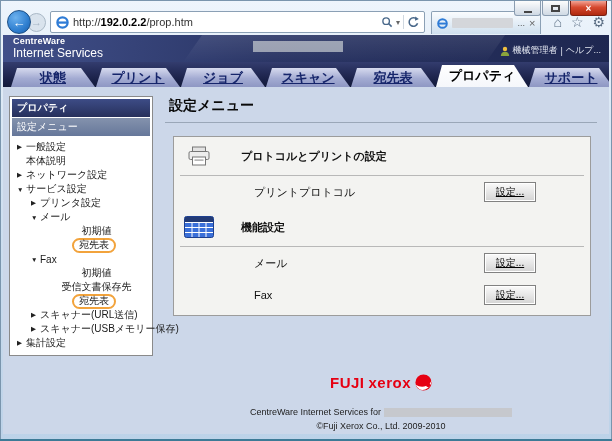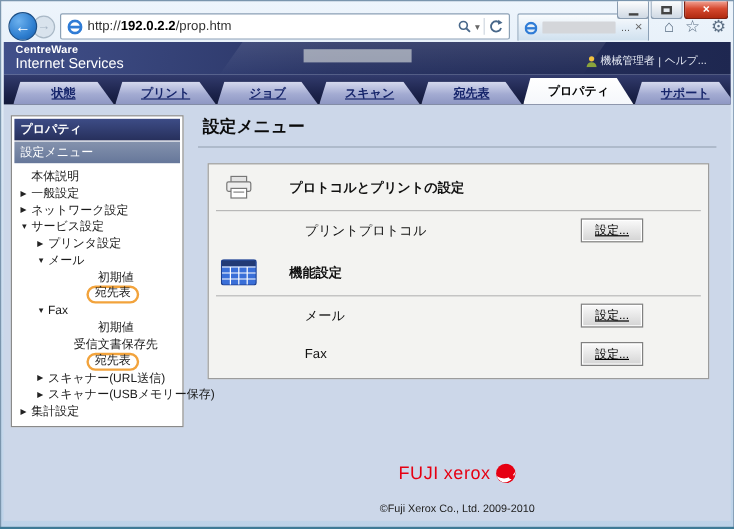--- a/index.html
+++ b/index.html
@@ -46,30 +46,30 @@
   .viewport { position:absolute; top:35px; left:3px; right:3px; bottom:7px; background:#ccd7e9; overflow:hidden; }
 
   .page-header { position:relative; height:27px; color:#fff; overflow:hidden;
     background:linear-gradient(100deg,#41508a 0%,#2a3565 45%,#1e2750 100%); }
   .page-header::after { content:''; position:absolute; left:32%; top:-50%; width:50%; height:150%;
     background:linear-gradient(rgba(255,255,255,.14),rgba(255,255,255,0)); transform:skewX(-35deg); }
   .brand { position:absolute; left:10px; top:2px; line-height:1.1; z-index:2; }
   .brand-1 { font-size:9px; font-weight:bold; letter-spacing:.2px; }
   .brand-2 { font-size:12px; }
   .model-redact { position:absolute; left:250px; top:6px; width:90px; height:11px; background:#aab0bd; opacity:.85; filter:blur(.5px); }
-  .account { position:absolute; right:20px; bottom:5px; display:flex; align-items:center; gap:3px;
+  .account { position:absolute; right:8px; bottom:5px; display:flex; align-items:center; gap:3px;
     font-size:9px; color:#e2e6f0; z-index:2; }
   .account .help { color:#e2e6f0; }
 
   
   .tab-bar { height:25px; background:linear-gradient(#333c6e,#1a2148 70%,#131a3a);
     display:flex; align-items:flex-end; padding-left:8px; }
   .ptab { position:relative; height:19px; width:84px; margin-right:1px; flex:none;
     display:flex; align-items:center; justify-content:center;
-    font-size:10px; font-weight:bold; color:#16256b;
+    font-size:13px; font-weight:bold; color:#16256b;
     background:linear-gradient(#d6daee,#a3abd2 55%,#8e97c3);
     clip-path:polygon(0 100%, 6px 0, calc(100% - 14px) 0, 100% 100%); }
   .ptab span { text-decoration:underline; }
   .ptab.active { height:22px; width:92px; background:linear-gradient(#ffffff,#f5f7fb); color:#000; }
   .ptab.active span { text-decoration:none; }
 
   
   .page-body { position:relative; height:calc(100% - 52px); }
   .sidebar { position:absolute; left:6px; top:9px; width:144px; background:#fff;
     border:1px solid #8a8a8a; padding:2px 2px 5px; }
@@ -88,21 +88,21 @@
   .section-icon { width:30px; display:flex; justify-content:center; align-items:center; }
   .section-title { margin-left:27px; font-size:11px; font-weight:bold; color:#111; }
   .panel-hr { height:1px; background:#b8b8b8; margin:0 6px; }
   .item-row { display:flex; align-items:center; padding:6px 54px 6px 67px; font-size:11px; color:#111;margin-left:13px; }
   .item-label { flex:1; }
   .btn { font-size:10px; color:#000; width:52px; text-align:center; padding:2px 0;
     background:linear-gradient(#fafafa,#e3e3e3 60%,#d3d3d3); border:1px solid #818181;
     box-shadow:inset 0 0 0 1px #fff; cursor:pointer;text-decoration:underline; }
 
   .footer { text-align:center; margin-top:58px; }
-  .logo { display:inline-flex; gap:4px; color:#e60012; font-weight:normal; font-size:15px; letter-spacing:.5px;margin-top:12px; }
+  .logo { display:inline-flex; gap:4px; color:#e60012; font-weight:bold; font-size:15px; letter-spacing:.5px; }
   .copyright { margin-top:14px; font-size:9px; color:#222; line-height:1.55; }
   .redact-inline { display:inline-block; width:128px; height:9px; background:#c6c8cd; vertical-align:middle; margin-left:3px; }
 </style>
 </head>
 <body>
 
 <div class="window">
 
   <div class="win-controls">
     <div class="wc">
@@ -203,26 +203,26 @@
         </div>
     </div>
 
     <div class="page-body">
 
       <div class="sidebar">
         <div class="sb-header">プロパティ</div>
         <div class="sb-selected">設定メニュー</div>
         <div class="tree">
           <div class="titem i0">
+              <span class="arrow">▶</span>
+              <span>一般設定</span>
+            </div>
+          <div class="titem i0">
               <span class="arrow"></span>
               <span>本体説明</span>
-            </div>
-          <div class="titem i0">
-              <span class="arrow">▶</span>
-              <span>一般設定</span>
             </div>
           <div class="titem i0">
               <span class="arrow">▶</span>
               <span>ネットワーク設定</span>
             </div>
           <div class="titem i0">
               <span class="arrow">▼</span>
               <span>サービス設定</span>
             </div>
           <div class="titem i1">
@@ -320,20 +320,21 @@
           <div class="logo">
             <span>FUJI</span>
               <span>xerox</span>
             <svg width="17" height="17" viewBox="0 0 20 20">
               <circle cx="10" cy="10" r="9.5" fill="#e60012"></circle>
               <path d="M0.8 12.5 Q7 16.5 13.5 13.8 Q18 11.8 19.6 7.5 Q19 15 12 18.2 Q5 20.5 0.8 12.5Z" fill="#fff"></path>
               <circle cx="15.4" cy="13" r="2.5" fill="#e60012"></circle>
             </svg>
           </div>
           <div class="copyright">
+            <div><span>CentreWare Internet Services for</span><span class="redact-inline"></span></div>
             <div>©Fuji Xerox Co., Ltd. 2009-2010</div>
           </div>
         </div>
       </div>
 
     </div>
   </div>
 </div>
 
 </body></html>

